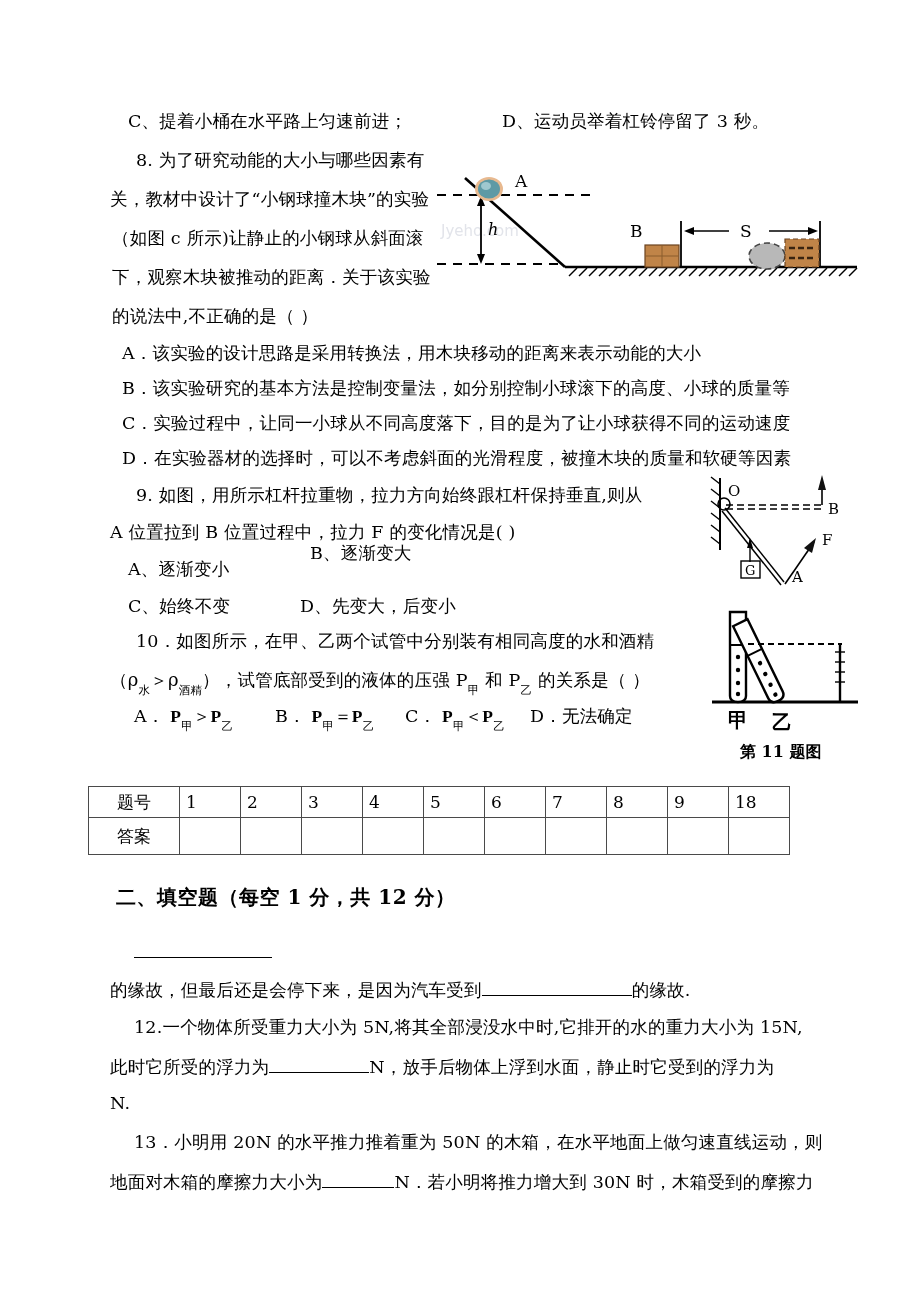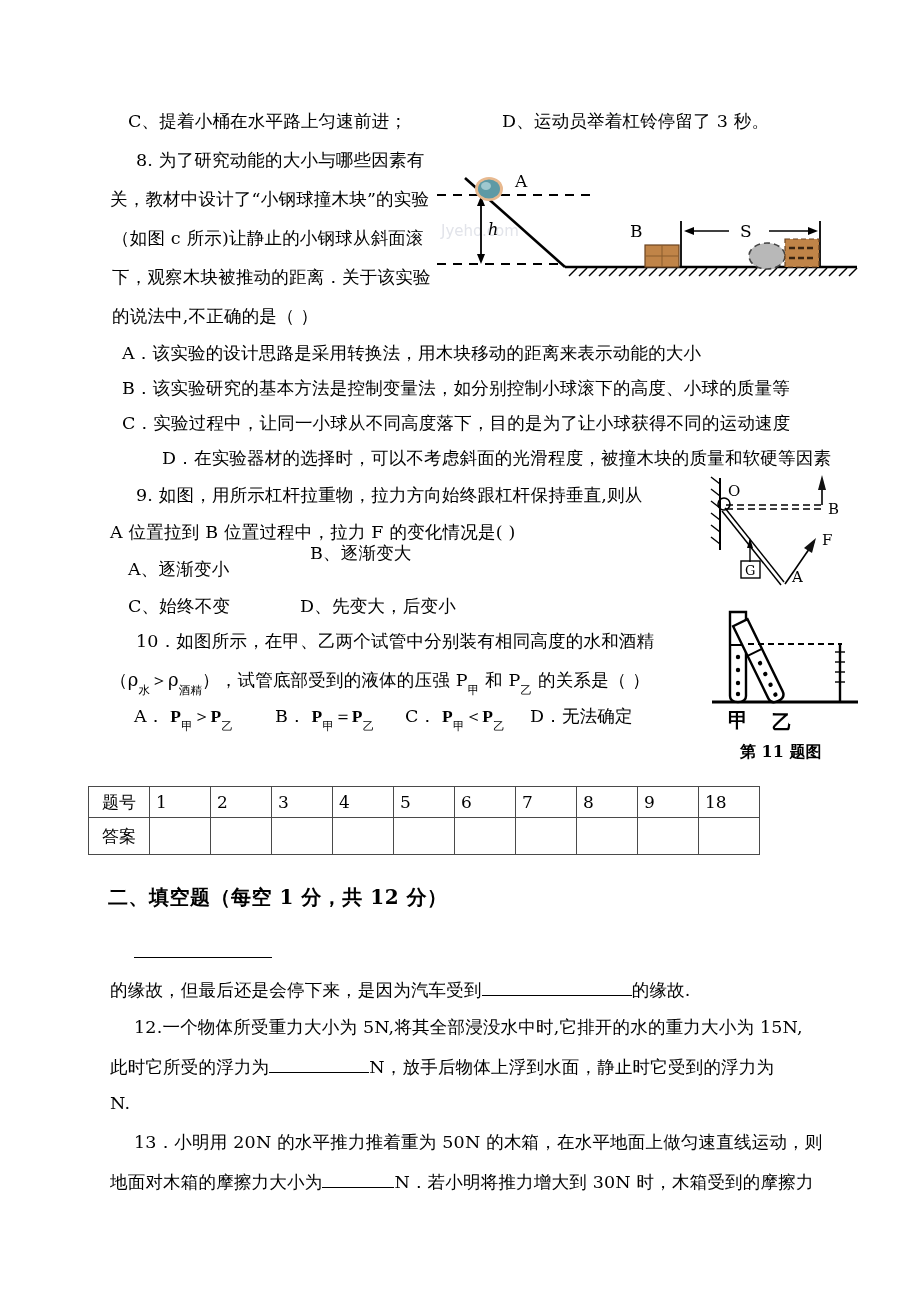--- a/index.html
+++ b/index.html
@@ -76,21 +76,21 @@
   .answer-table td {
     border: 1px solid #4a4a4a;
     height: 30px;
     text-align: left;
     padding: 0 6px;
     font-family: "DejaVu Serif", serif;
   }
   .answer-table td.lbl {
     width: 52px;
     text-align: center;
-    padding: 0 4px;
+    padding: 0 19px;
   }
   .answer-table td.num { width: 48px; }
   .answer-table tr.row-answer td { height: 36px; }
 
   
   #fig-ke {
     position: absolute;
     left: 437px;
     top: 163px;
     width: 460px;
@@ -162,21 +162,21 @@
 
     <div class="line" style="left:136px; top:152px;">8. 为了研究动能的大小与哪些因素有</div>
     <div class="line" style="left:110px; top:191px;">关，教材中设计了“小钢球撞木块”的实验</div>
     <div class="line" style="left:112px; top:230px;">（如图 c 所示)让静止的小钢球从斜面滚</div>
     <div class="line" style="left:112px; top:269px;">下，观察木块被推动的距离．关于该实验</div>
     <div class="line" style="left:112px; top:308px;">的说法中,不正确的是（         ）</div>
 
     <div class="line opt" style="left:122px; top:345px;">A．该实验的设计思路是采用转换法，用木块移动的距离来表示动能的大小</div>
     <div class="line opt" style="left:122px; top:380px;">B．该实验研究的基本方法是控制变量法，如分别控制小球滚下的高度、小球的质量等</div>
     <div class="line opt" style="left:122px; top:415px;">C．实验过程中，让同一小球从不同高度落下，目的是为了让小球获得不同的运动速度</div>
-    <div class="line opt" style="left:122px; top:450px;margin-left:40px;">D．在实验器材的选择时，可以不考虑斜面的光滑程度，被撞木块的质量和软硬等因素</div>
+    <div class="line opt" style="left:122px; top:450px;">D．在实验器材的选择时，可以不考虑斜面的光滑程度，被撞木块的质量和软硬等因素</div>
 
     <div class="line" style="left:136px; top:487px;">9. 如图，用所示杠杆拉重物，拉力方向始终跟杠杆保持垂直,则从</div>
     <div class="line" style="left:110px; top:524px;">A 位置拉到 B 位置过程中，拉力 F 的变化情况是(        )</div>
     <div class="line opt" style="left:128px; top:561px;">A、逐渐变小</div>
     <div class="line opt" style="left:310px; top:545px;">B、逐渐变大</div>
     <div class="line opt" style="left:128px; top:598px;">C、始终不变</div>
     <div class="line opt" style="left:300px; top:598px;">D、先变大，后变小</div>
 
     <div class="line" style="left:136px; top:633px;">10．如图所示，在甲、乙两个试管中分别装有相同高度的水和酒精</div>
 
@@ -226,21 +226,21 @@
       <td class="num"></td>
       <td class="num"></td>
       <td class="num"></td>
       <td class="num"></td>
       <td class="num"></td>
       <td class="num"></td>
     </tr>
   </tbody>
     </table>
 
-  <div class="section-heading" style="left:108px; top:884px;">二、填空题（每空 1 分，共 12 分）</div>
+  <div class="section-heading" style="left:116px; top:884px;">二、填空题（每空 1 分，共 12 分）</div>
 
   <div class="line" style="left:134px; top:942px;">
     <span class="blank" style="width:138px;"></span>
   </div>
   <div class="line" style="left:110px; top:980px;">
     <span>的缘故，但最后还是会停下来，是因为汽车受到</span><span class="blank" style="width:150px;"></span><span>的缘故.</span>
   </div>
 
   <div class="line" style="left:134px; top:1019px;">12.一个物体所受重力大小为 5N,将其全部浸没水中时,它排开的水的重力大小为 15N,</div>
   <div class="line" style="left:110px; top:1057px;">

